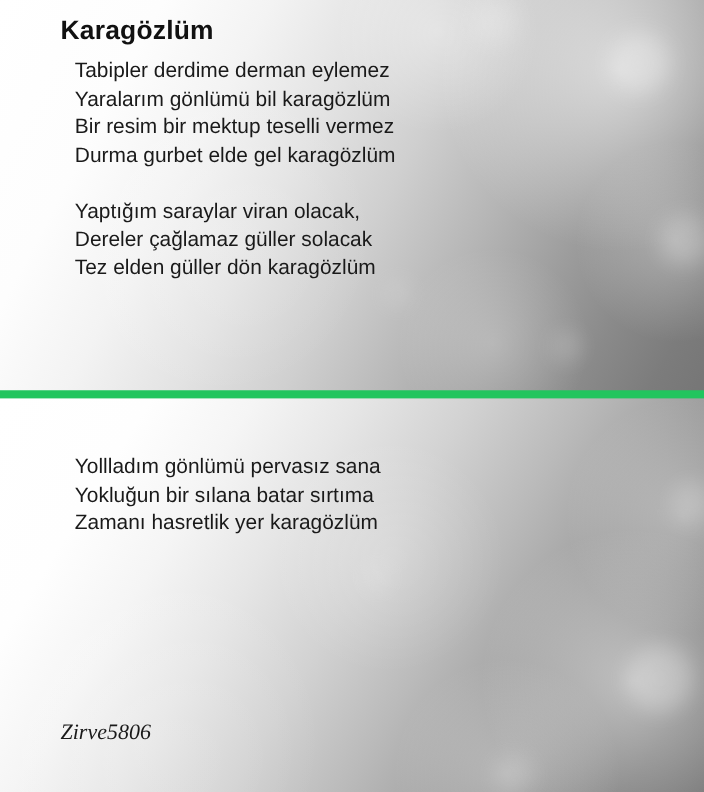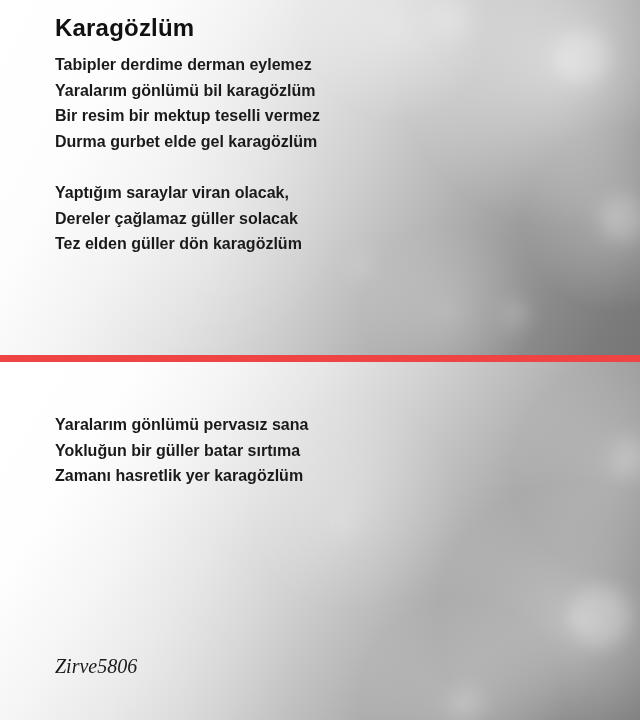--- a/index.html
+++ b/index.html
@@ -8,21 +8,21 @@
     background: #ffffff;
   }
   body {
     font-family: "Liberation Sans", sans-serif;
   }
   .page {
     position: relative;
     width: 640px;
     height: 720px;
     overflow: hidden;
-    background: #ef4444;
+    background: #22c55e;
   }
 
   
   .panel {
     position: absolute;
     left: 0;
     width: 640px;
     overflow: hidden;
   }
   .panel-top {
@@ -90,23 +90,23 @@
     position: absolute;
     left: 55px;
     top: 14px;
     font-size: 24px;
     font-weight: bold;
     color: #111111;
     letter-spacing: 0.2px;
   }
   .verse {
     position: absolute;
-    left: 55px;
-    font-size: 16px;
-    font-weight: bold;
+    left: 68px;
+    font-size: 19px;
+    font-weight: normal;
     color: #1a1a1a;
     line-height: 25.5px;
     white-space: nowrap;
   }
   .verse-1 { top: 52px; }
   .verse-2 { top: 180px; }
 
   .signature {
     position: absolute;
     left: 55px;
@@ -148,21 +148,21 @@
   </div>
 
   <div class="panel panel-bottom">
     <div class="bg bg-bottom"></div>
     <div class="blob" style="left:570px; top:225px; width:60px; height:60px; opacity:0.50;"></div>
     <div class="blob" style="left:610px; top:75px;  width:38px; height:38px; opacity:0.35;"></div>
     <div class="blob" style="left:450px; top:325px; width:34px; height:34px; opacity:0.30;"></div>
     <div class="blob" style="left:330px; top:150px; width:26px; height:26px; opacity:0.22;"></div>
 
     <div class="verse" style="top:50px;">
-      <span class="line">Yaralarım gönlümü pervasız sana</span>
-      <span class="line">Yokluğun bir güller batar sırtıma</span>
+      <span class="line">Yollladım gönlümü pervasız sana</span>
+      <span class="line">Yokluğun bir sılana batar sırtıma</span>
       <span class="line">Zamanı hasretlik yer karagözlüm</span>
     </div>
   </div>
 
   <div class="signature">Zirve5806</div>
 
 </div>
 
 </body></html>

